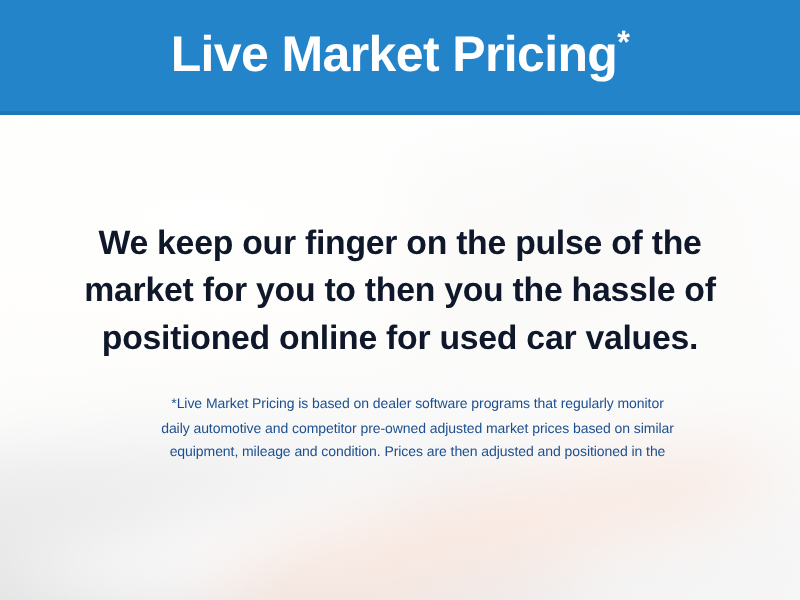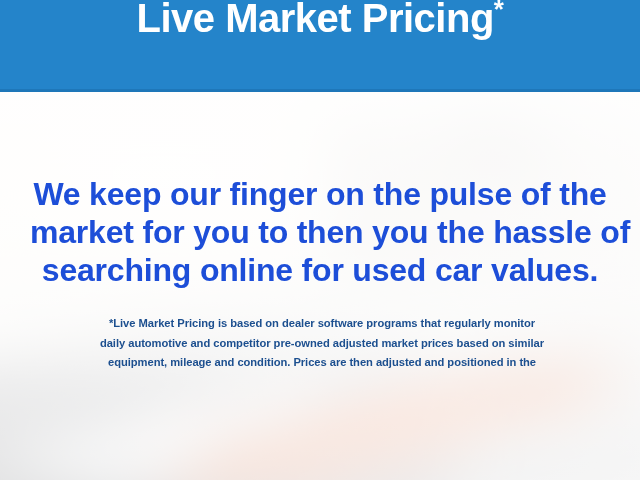--- a/index.html
+++ b/index.html
@@ -157,20 +157,21 @@
   #header-banner {
     position: absolute;
     left: 0;
     top: 0;
     width: 640px;
     height: 92px;
     background: #2484ca;
     box-sizing: border-box;
     border-bottom: 3px solid #1e77b9;
     display: flex;
+    align-items: center;
     justify-content: center;
     z-index: 5;
   }
   #header-title {
     color: #ffffff;
     font-size: 40px;
     font-weight: bold;
     letter-spacing: -0.5px;
     line-height: 1;
     white-space: nowrap;
@@ -191,40 +192,40 @@
     height: 388px;
     z-index: 6;
   }
 
   #headline {
     position: absolute;
     left: 30px;
     top: 83px;
     width: 580px;
     text-align: center;
-    color: #1d4ed8;
-    font-size: 32px;
+    color: #0f172a;
+    font-size: 27px;
     font-weight: bold;
     line-height: 38px;
     letter-spacing: -0.2px;
   }
   #headline .ln {
     display: block;
     white-space: nowrap;
   }
 
   #disclaimer {
     position: absolute;
-    left: 27px;
+    left: 39px;
     top: 222px;
     width: 590px;
     text-align: center;
     color: #1c4f8f;
     font-size: 11.2px;
-    font-weight: bold;
+    font-weight: normal;
     line-height: 19.5px;
     letter-spacing: -0.05px;
   }
   #disclaimer .ln {
     display: block;
     white-space: nowrap;
   }
 </style>
 </head>
 <body>
@@ -251,21 +252,21 @@
 
   <div id="header-banner">
     <div id="header-title"><span>Live Market Pricing</span><span class="ast">*</span></div>
   </div>
 
   <div id="content">
 
     <div id="headline">
       <span class="ln">We keep our finger on the pulse of the</span>
       <span class="ln">market for you to then you the hassle of</span>
-      <span class="ln">searching online for used car values.</span>
+      <span class="ln">positioned online for used car values.</span>
     </div>
 
     <div id="disclaimer">
       <span class="ln">*Live Market Pricing is based on dealer software programs that regularly monitor</span>
       <span class="ln">daily automotive and competitor pre-owned adjusted market prices based on similar</span>
       <span class="ln">equipment, mileage and condition. Prices are then adjusted and positioned in the</span>
     </div>
 
   </div>
 

